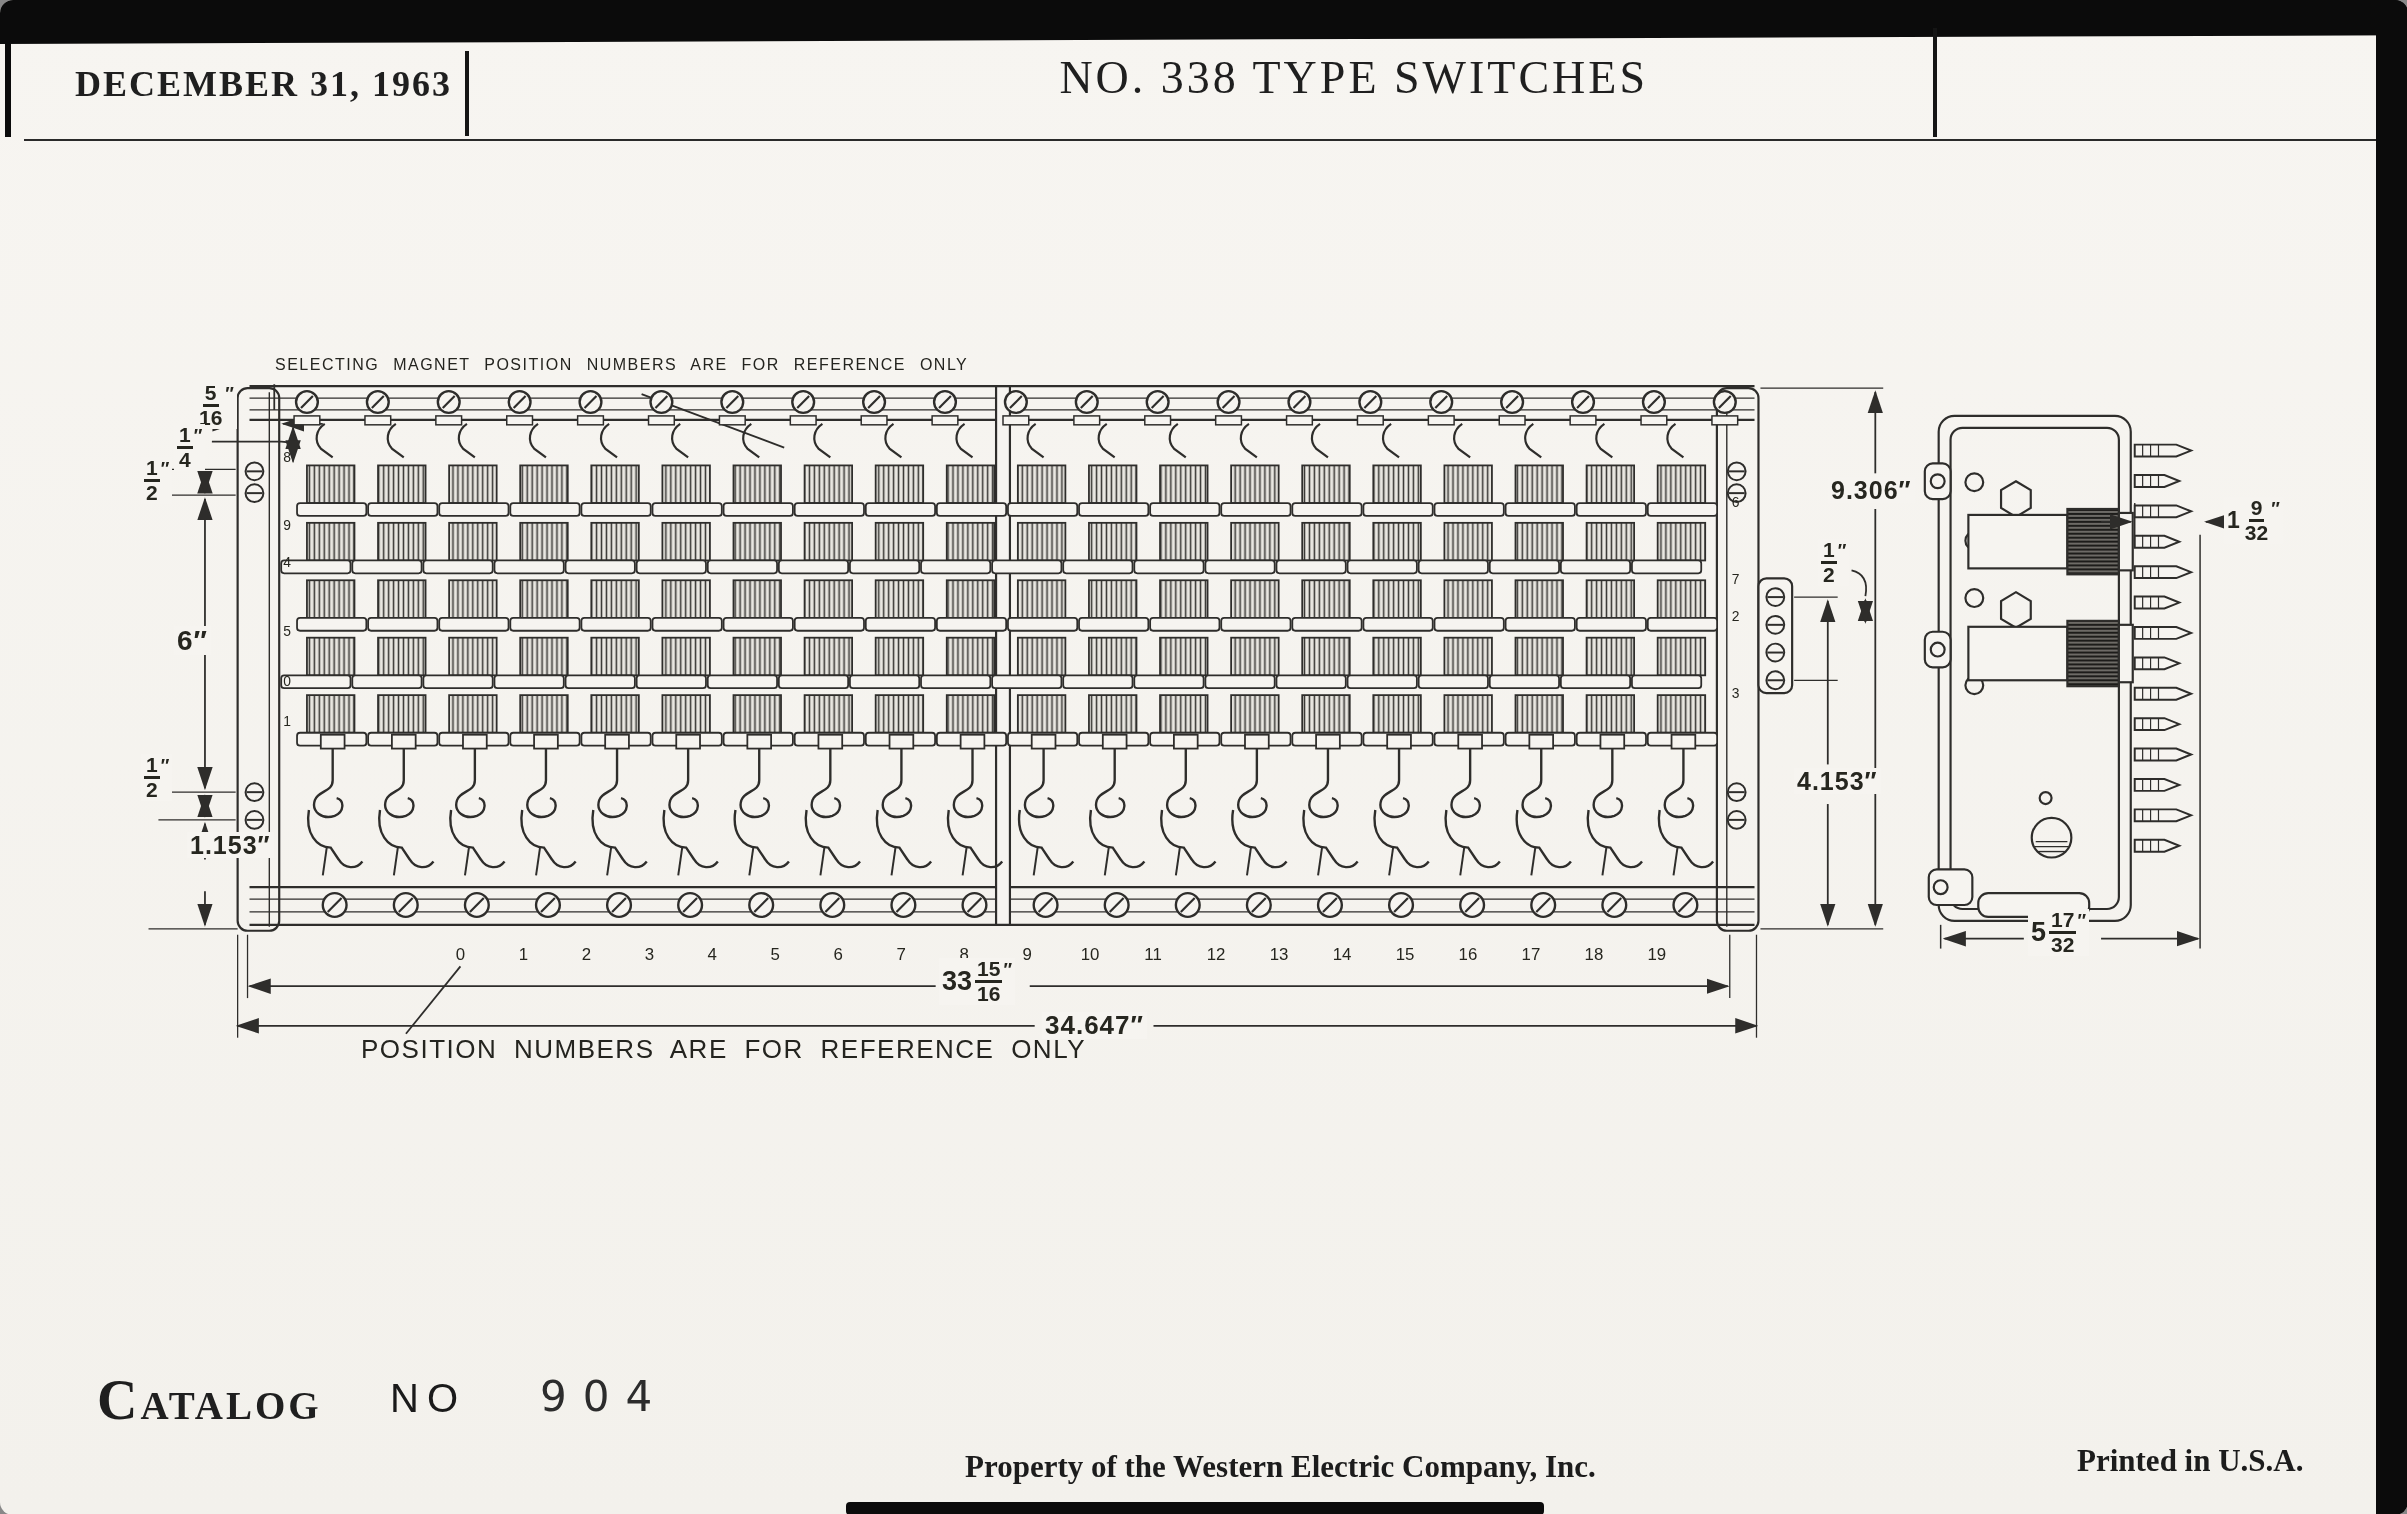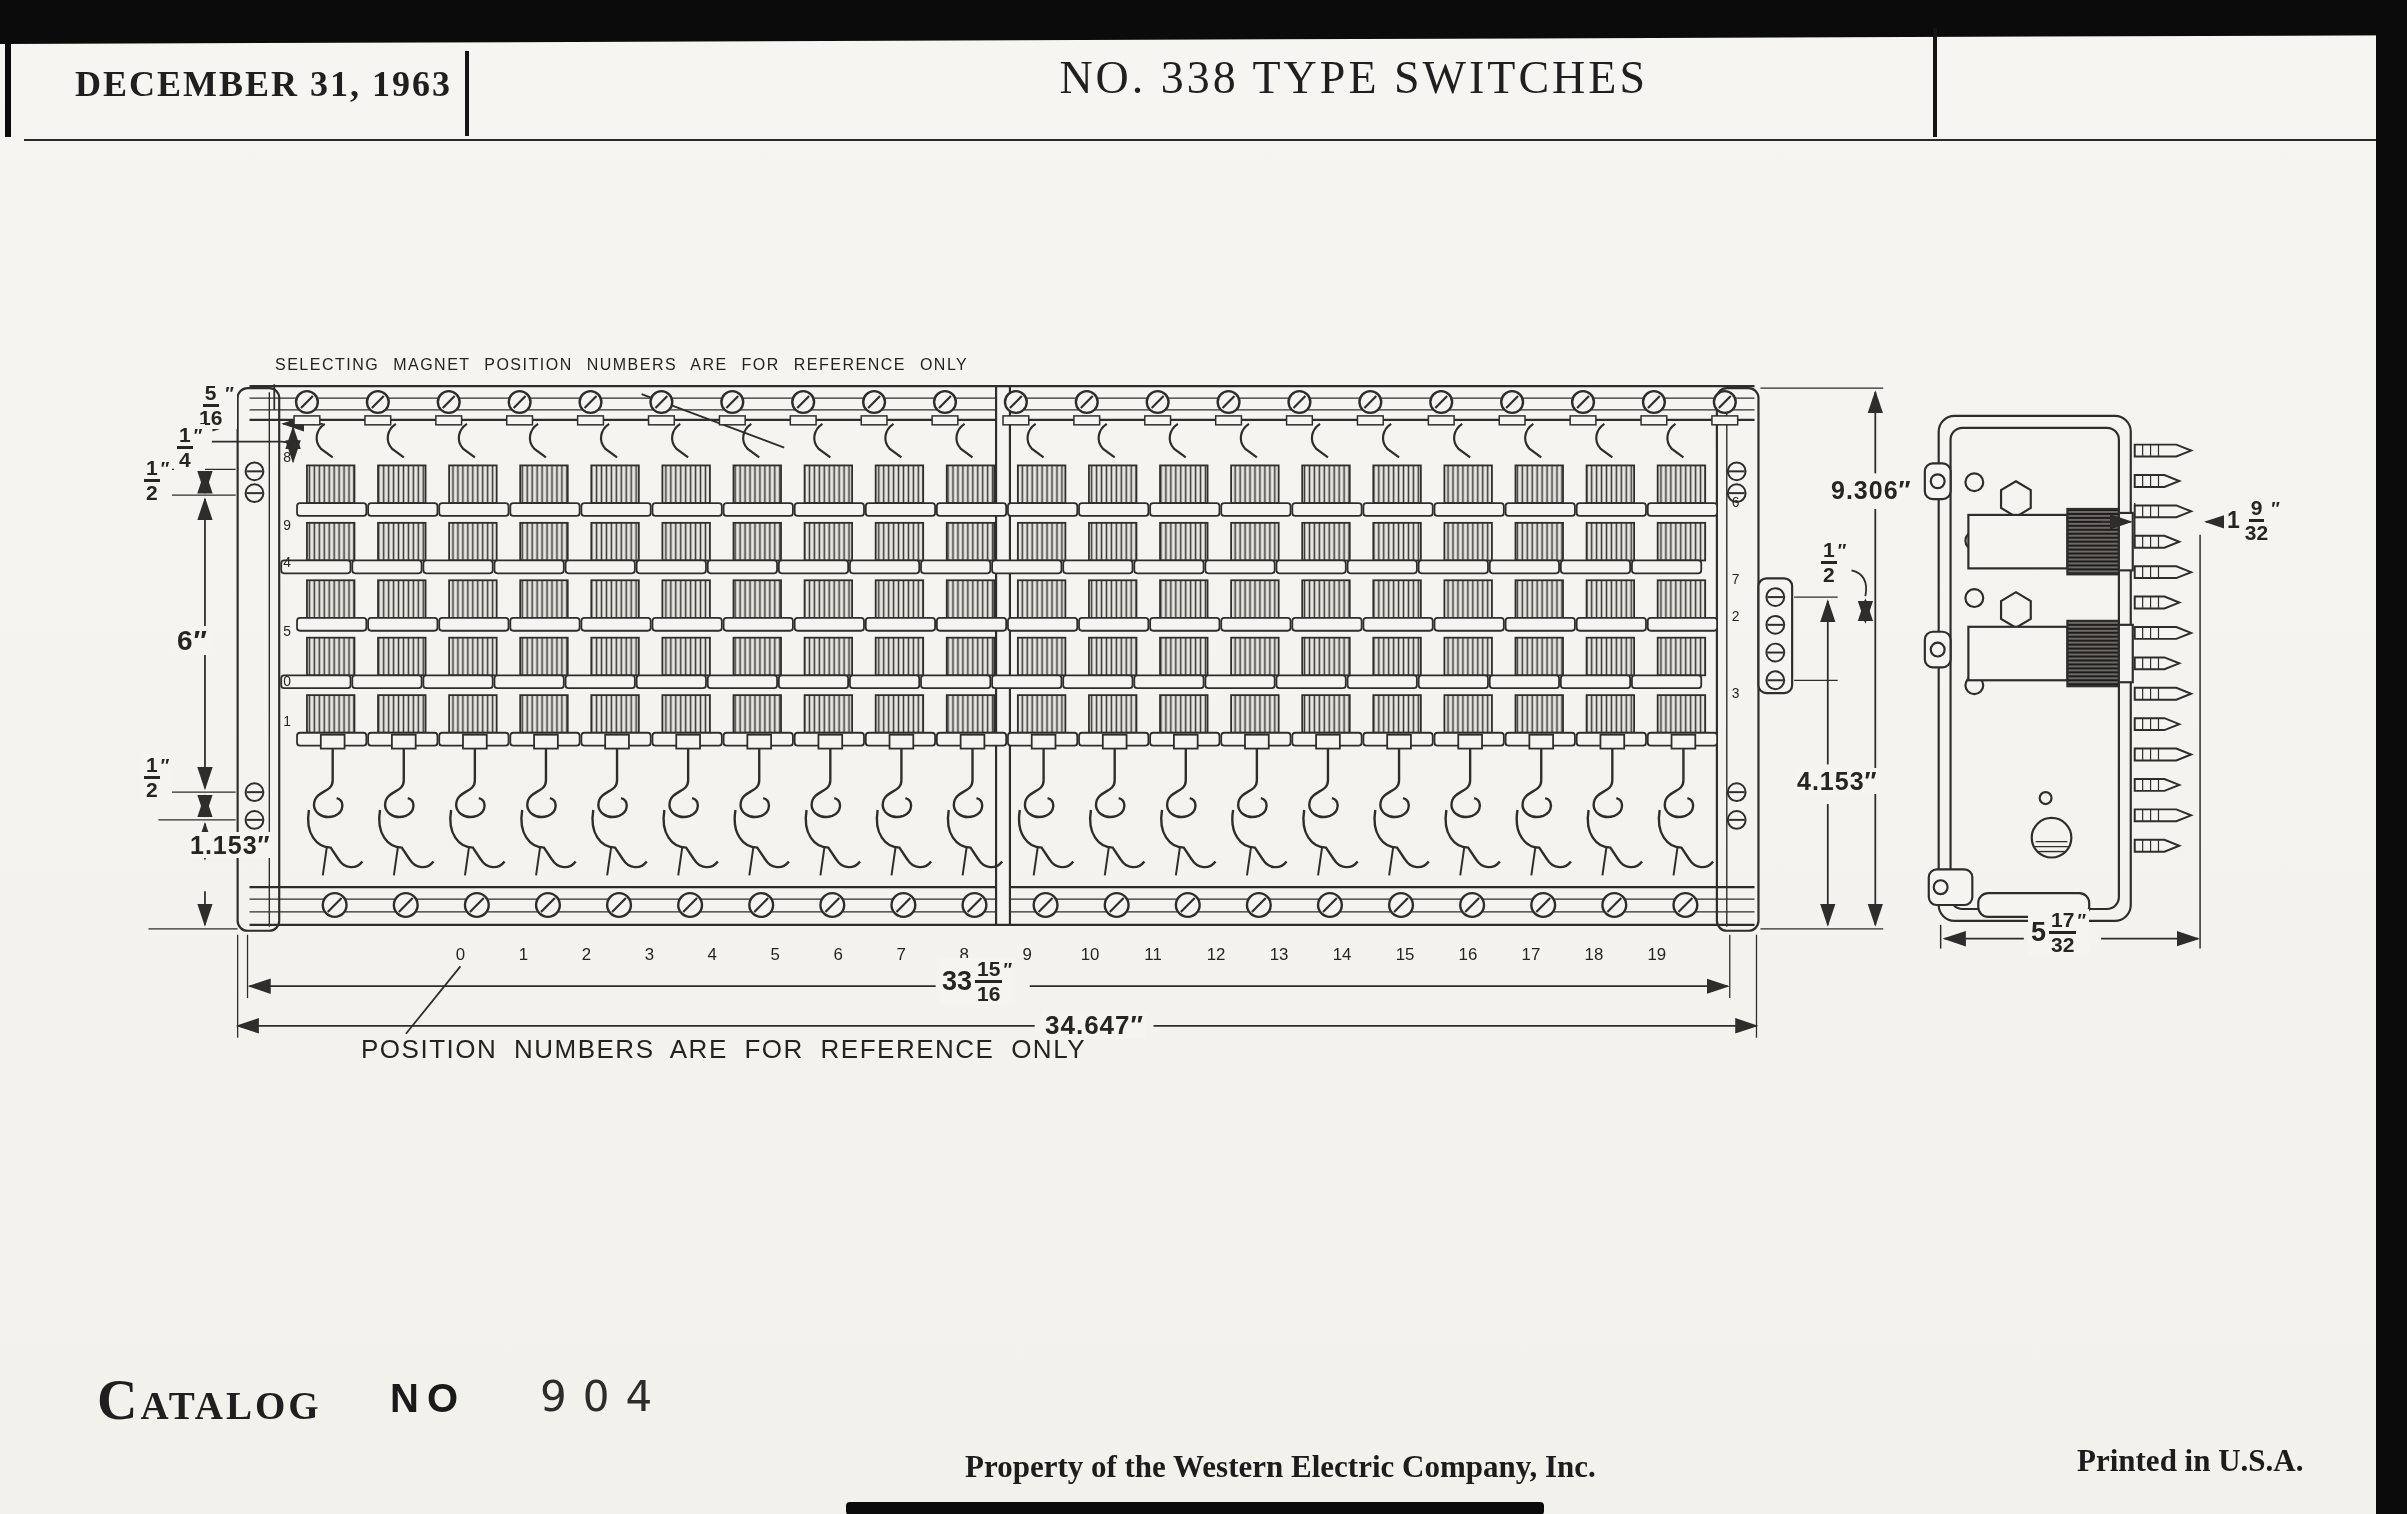--- a/index.html
+++ b/index.html
@@ -1,17 +1,17 @@
 <!DOCTYPE html>
 <html><head>
 <meta charset="utf-8">
 <style>
   html,body{margin:0;padding:0;background:#888;}
   .sheet{position:relative;width:2408px;height:1515px;background:linear-gradient(#f7f5f1,#f3f1ec);
-         font-family:"Liberation Sans",sans-serif;color:#1f1f1f;overflow:hidden;}
+         font-family:"Liberation Sans",sans-serif;color:#1f1f1f;overflow:hidden;border-radius:13px;}
   .bar{position:absolute;background:#0b0b0b;}
   .bar-top{left:0;top:0;width:2408px;height:44px;clip-path:polygon(0 0,100% 0,100% 80%,60% 88%,0 100%);}
   .bar-right{left:2376px;top:0;width:32px;height:1515px;}
   .bar-bottom{left:846px;top:1502px;width:698px;height:13px;border-radius:4px;}
   .bar-sliver{left:5px;top:42px;width:6px;height:95px;}
   .vrule{position:absolute;width:4px;background:#151515;}
   .hline{position:absolute;height:3px;background:#2a2a2a;}
   .hdr-date{position:absolute;left:75px;top:63px;font-family:"Liberation Serif",serif;font-weight:bold;
             font-size:36px;letter-spacing:2px;white-space:nowrap;}
   .hdr-title{position:absolute;left:757px;top:51px;width:891px;text-align:right;font-family:"Liberation Serif",serif;
@@ -23,21 +23,21 @@
   .note{font-size:16px;letter-spacing:1.5px;word-spacing:8px;color:#24241f;}
   .caption{font-size:31px;letter-spacing:2px;word-spacing:6px;color:#22221d;}
   .dim{font-weight:bold;color:#26261f;background:#f6f4f0;padding:0 3px;line-height:1.05;}
   .dim-text{font-size:25px;letter-spacing:1px;}
   .frac{display:inline-flex;flex-direction:column;align-items:center;line-height:1.05;font-size:21px;font-weight:bold;vertical-align:middle;}
   .frac .num{border-bottom:3px solid #26261f;padding:0 2px;}
   .frac .den{padding:0 2px;}
   .whole{font-size:27px;font-weight:bold;vertical-align:middle;margin-right:3px;}
   .unit{font-size:18px;font-weight:bold;display:inline-block;transform:translateY(-10px);margin-left:1px;}
   .catalog-label{font-family:"Liberation Serif",serif;font-variant:small-caps;font-weight:bold;font-size:56px;letter-spacing:3px;}
-  .catalog-no{font-size:40px;font-weight:bold;letter-spacing:8px;color:#1a1a1a;}
+  .catalog-no{font-size:40px;font-weight:normal;letter-spacing:8px;color:#1a1a1a;}
   .catalog-val{font-family:"DejaVu Sans",sans-serif;font-size:42px;font-weight:400;letter-spacing:16px;color:#2c2c2c;}
   .footer-serif{font-family:"Liberation Serif",serif;font-weight:bold;font-size:31px;color:#1c1c1c;}
 </style>
 </head>
 <body>
 
 <div class="sheet">
 
   <div class="bar bar-top"></div>
   <div class="bar bar-right"></div>

